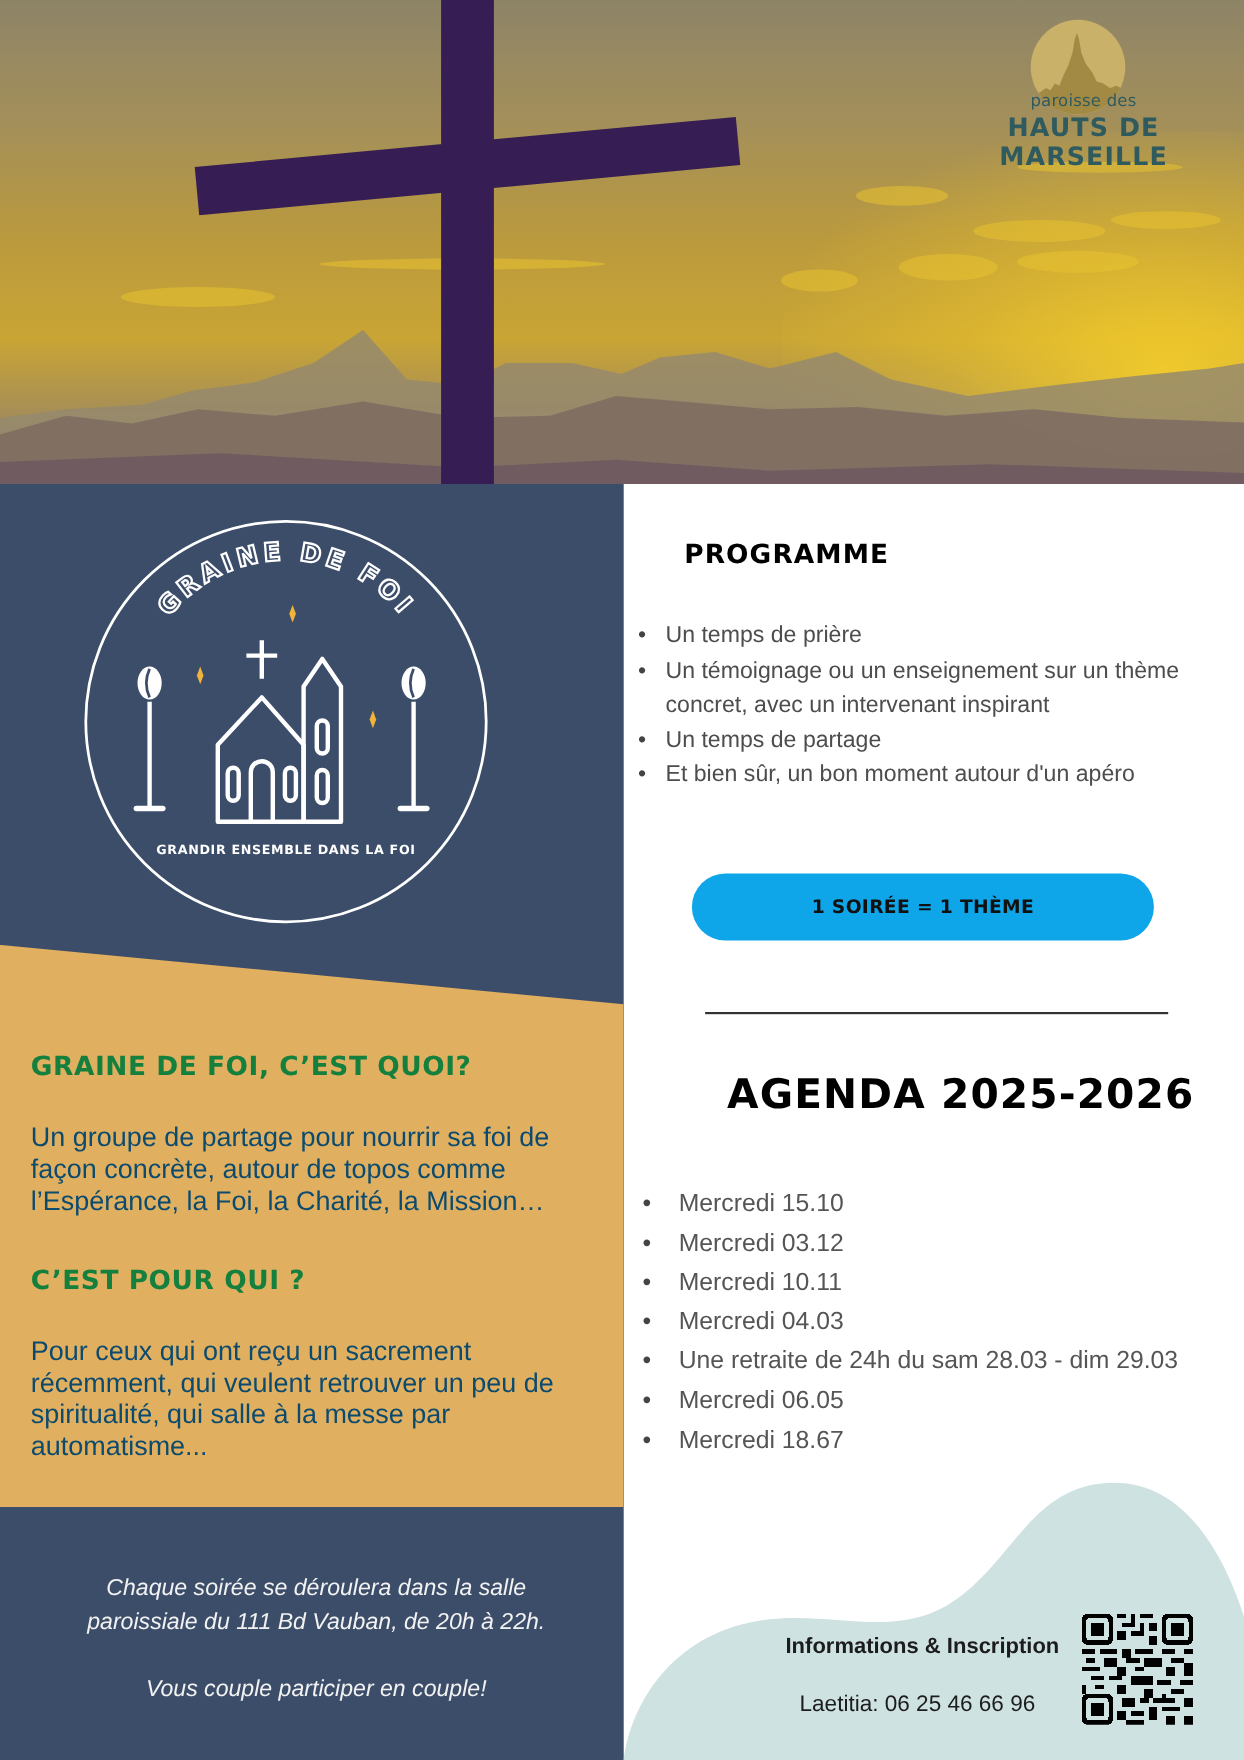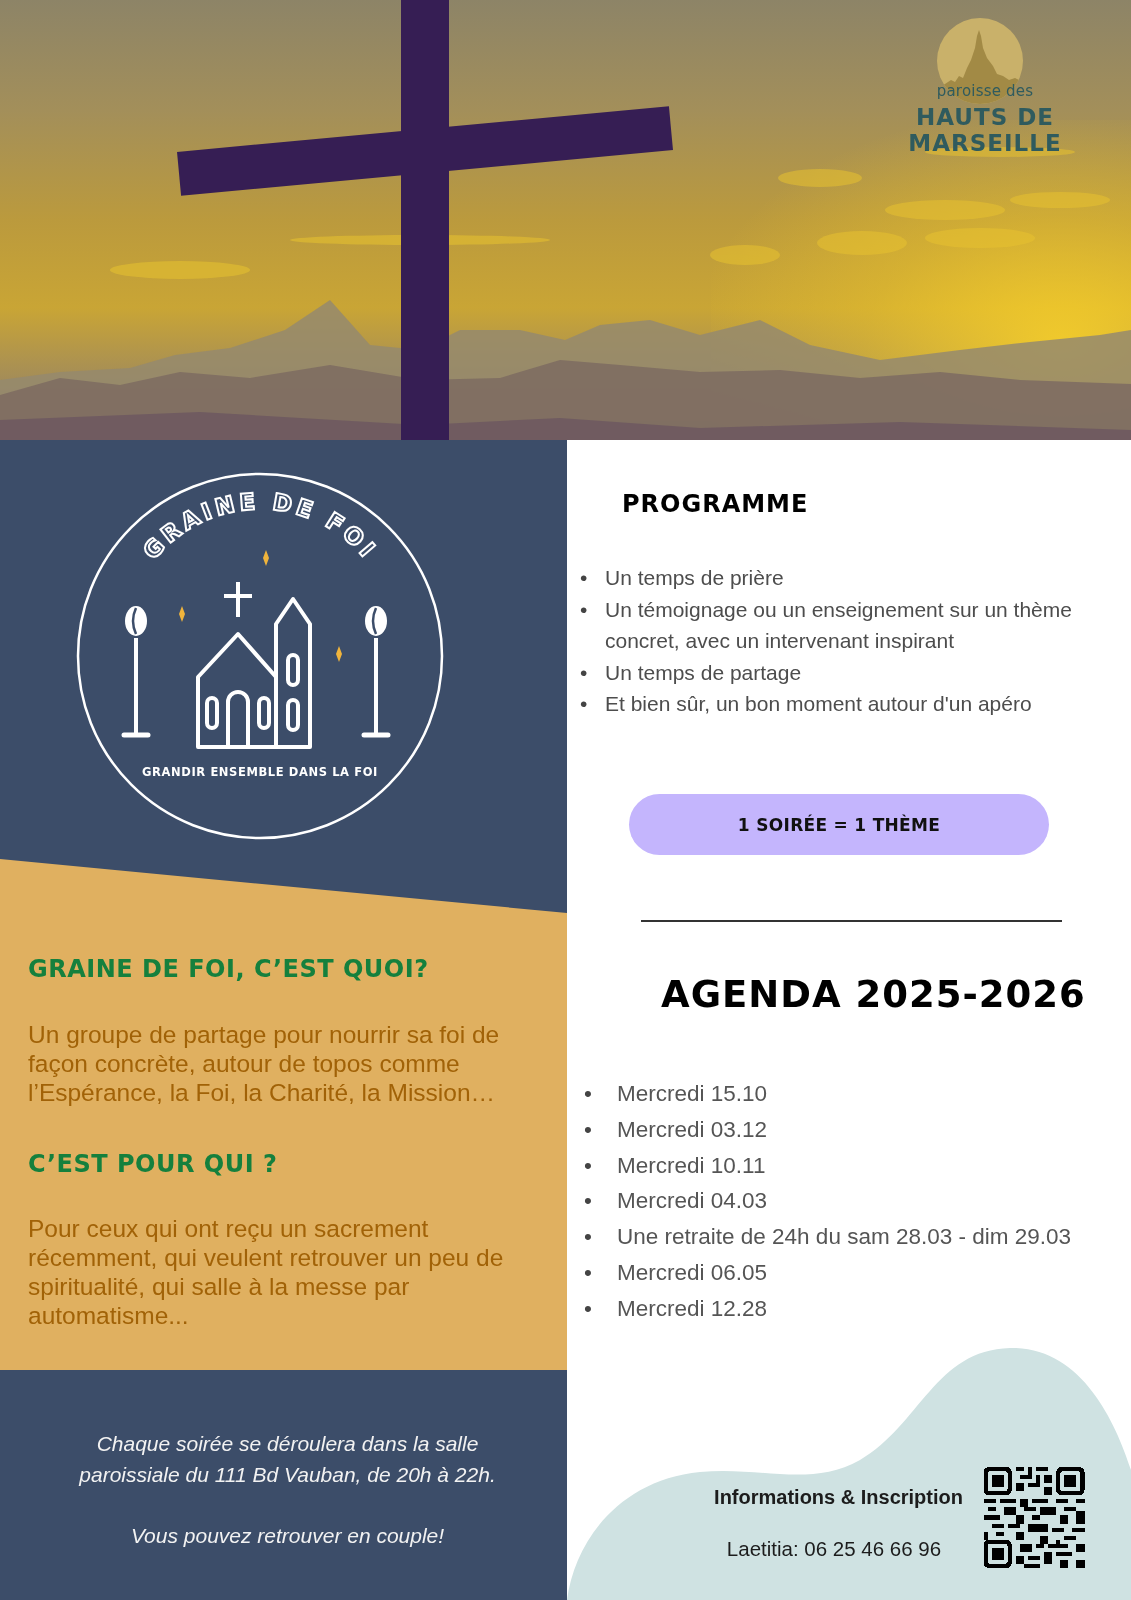--- a/index.html
+++ b/index.html
@@ -27,33 +27,33 @@
 
   
   .left-col { position: absolute; left: 0; top: 440px; width: 567px; height: 1160px; background: #3c4d69; }
   .mustard { position: absolute; left: 0; top: 859px; width: 567px; height: 511px; background: #e0b060;
     clip-path: polygon(0 0, 100% 54px, 100% 100%, 0 100%); }
 
   .badge { position: absolute; left: 76px; top: 472px; width: 368px; height: 368px; }
 
   .lh { position: absolute; left: 28px; color: #15803d; font-family: "DejaVu Sans", sans-serif;
     font-weight: bold; font-size: 24px; letter-spacing: 0.5px; }
-  .lp { position: absolute; left: 28px; width: 530px; color: #a16207; font-size: 24.5px; line-height: 29px; }
+  .lp { position: absolute; left: 28px; width: 530px; color: #0c4a6e; font-size: 24.5px; line-height: 29px; }
 
   .bottom-note { position: absolute; left: 20px; width: 535px; text-align: center; color: #f2f2f2;
     font-style: italic; font-size: 21px; line-height: 31px; }
 
   
   .rh { position: absolute; color: #000; font-family: "DejaVu Sans", sans-serif; font-weight: bold; letter-spacing: 1px; }
   .prog-list { position: absolute; left: 578px; top: 562px; width: 540px; list-style: none; }
   .prog-list li { position: relative; padding-left: 27px; font-size: 21px; line-height: 31.5px; color: #4d4d4d; }
   .prog-list li::before { content: "•"; position: absolute; left: 2px; top: 0; color: #444; }
 
   .pill { position: absolute; left: 629px; top: 794px; width: 420px; height: 61px; border-radius: 31px;
-    background: #c4b5fd; color: #111; font-family: "DejaVu Sans", sans-serif; font-weight: bold;
+    background: #0ea5e9; color: #111; font-family: "DejaVu Sans", sans-serif; font-weight: bold;
     font-size: 17px; display: flex; align-items: center; justify-content: center; letter-spacing: 0.3px; }
   .hr { position: absolute; left: 641px; top: 920px; width: 421px; height: 2px; background: #333; }
 
   .agenda-list { position: absolute; left: 584px; top: 1076px; width: 540px; list-style: none; }
   .agenda-list li { position: relative; padding-left: 33px; font-size: 22.5px; line-height: 35.8px; color: #555; }
   .agenda-list li::before { content: "•"; position: absolute; left: 0; top: 0; color: #444; }
 
   .blob { position: absolute; left: 0; top: 0; }
   .info-title { position: absolute; left: 700px; top: 1486px; width: 263px; text-align: right;
     font-size: 20px; font-weight: bold; color: #1c1c1c; }
@@ -150,21 +150,21 @@
   <div>Pour ceux qui ont reçu un sacrement</div>
   <div>récemment, qui veulent retrouver un peu de</div>
   <div>spiritualité, qui salle à la messe par</div>
   <div>automatisme...</div>
 </div>
 
 <div class="bottom-note" style="top:1428px;">
   <div>Chaque soirée se déroulera dans la salle</div>
   <div>paroissiale du 111 Bd Vauban, de 20h à 22h.</div>
 </div>
-<div class="bottom-note" style="top:1520px;">Vous pouvez retrouver en couple!</div>
+<div class="bottom-note" style="top:1520px;">Vous couple participer en couple!</div>
 
 <div class="rh" style="left:622px; top:490px; font-size:24px;">PROGRAMME</div>
 
 <ul class="prog-list">
   <li>Un temps de prière</li>
   <li>Un témoignage ou un enseignement sur un thème concret, avec un intervenant inspirant</li>
   <li>Un temps de partage</li>
   <li>Et bien sûr, un bon moment autour d'un apéro</li>
 </ul>
 
@@ -173,21 +173,21 @@
 
 <div class="rh" style="left:661px; top:973px; font-size:37px;">AGENDA 2025-2026</div>
 
 <ul class="agenda-list">
   <li>Mercredi 15.10</li>
   <li>Mercredi 03.12</li>
   <li>Mercredi 10.11</li>
   <li>Mercredi 04.03</li>
   <li>Une retraite de 24h du sam 28.03 - dim 29.03</li>
   <li>Mercredi 06.05</li>
-  <li>Mercredi 12.28</li>
+  <li>Mercredi 18.67</li>
 </ul>
 
 <svg class="blob" width="1131" height="1600" viewBox="0 0 1131 1600" style="pointer-events:none;">
   <path d="M567 1600 C 575 1540, 620 1480, 700 1472 C 760 1466, 810 1488, 860 1460 C 920 1425, 935 1350, 1010 1348 C 1080 1346, 1115 1420, 1131 1470 L1131 1600 Z" fill="#cfe2e2"></path>
 </svg>
 
 <div class="info-title">Informations &amp; Inscription</div>
 <div class="info-phone">Laetitia: 06 25 46 66 96</div>
 
 <svg class="qr" viewBox="0 0 25 25" shape-rendering="crispEdges">

